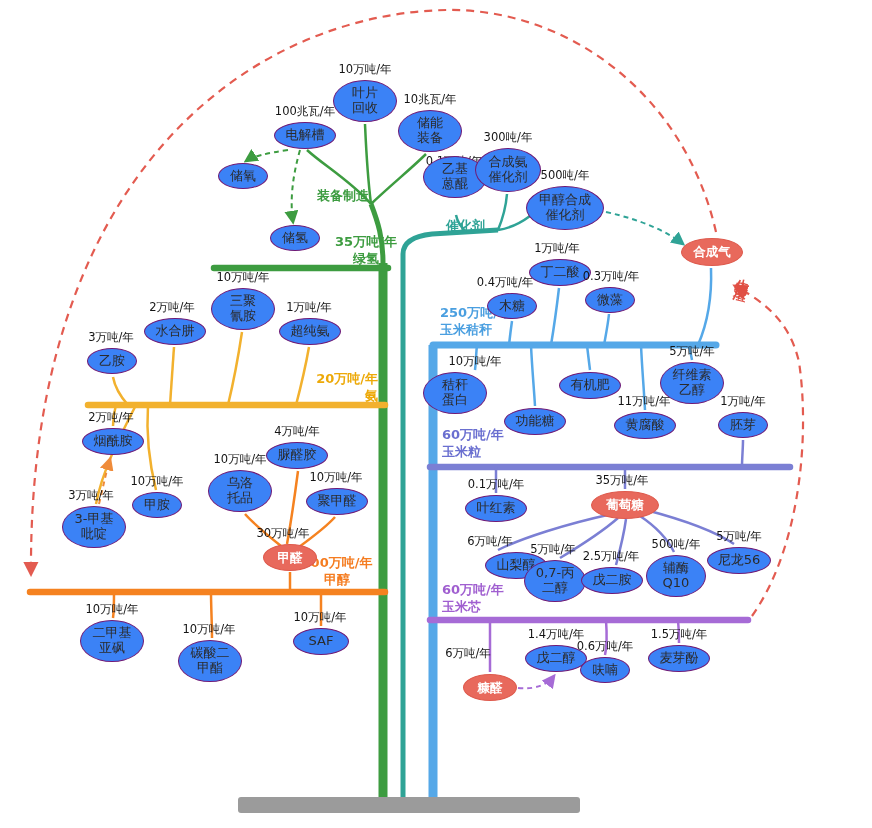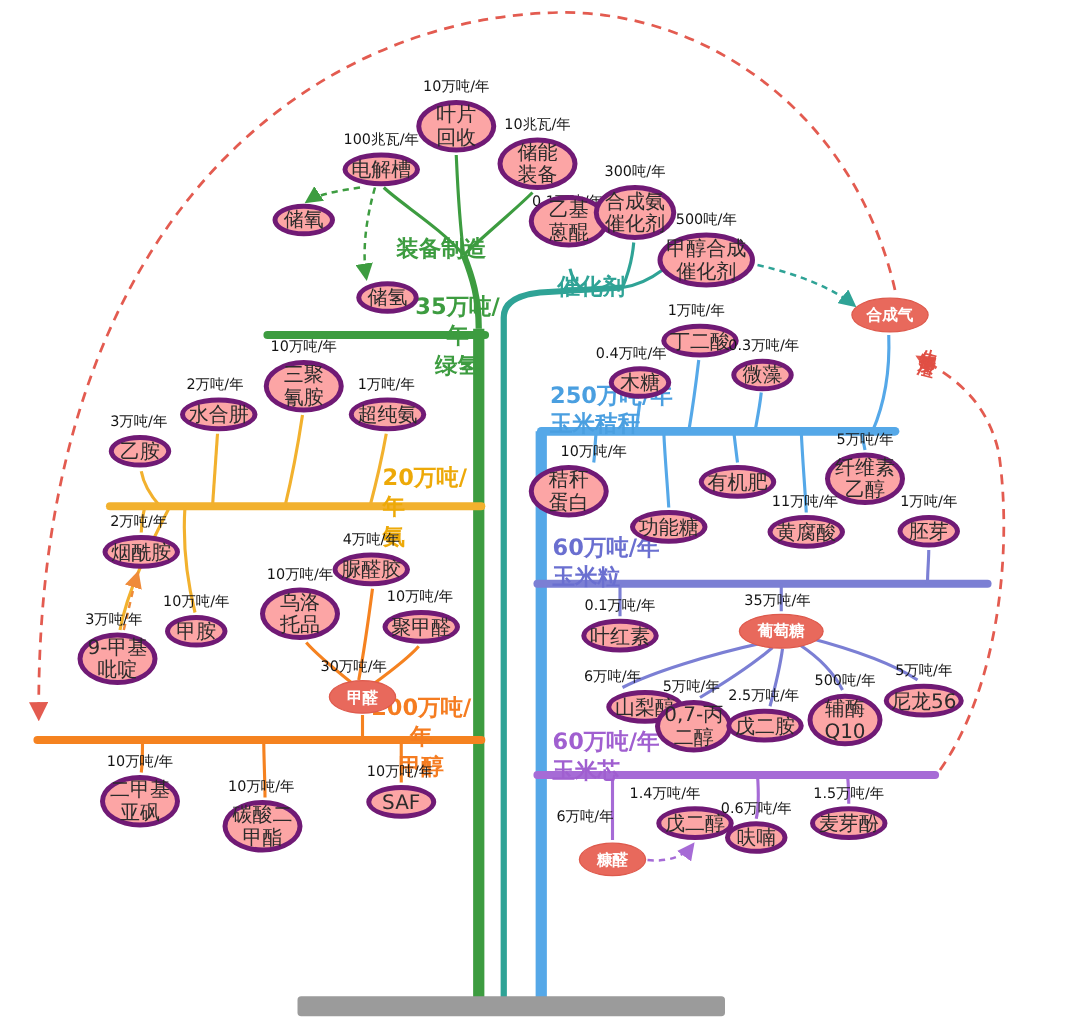--- a/index.html
+++ b/index.html
@@ -1,25 +1,25 @@
 <!DOCTYPE html>
 <html><head>
 <meta charset="utf-8">
 <style>
   html,body{margin:0;padding:0;background:#fff;}
   #stage{position:relative;width:872px;height:828px;background:#fff;overflow:hidden;
          font-family:"DejaVu Sans","Liberation Sans",sans-serif;}
   #wires{position:absolute;left:0;top:0;}
-  .node{position:absolute;background:#fca5a5;border:4px solid #701a75;border-radius:50%;
+  .node{position:absolute;background:#3b82f6;border:1px solid #701a75;border-radius:50%;
         display:flex;align-items:center;justify-content:center;text-align:center;
-        font-size:16px;color:#2b2b2b;line-height:1.12;white-space:pre-line;box-sizing:border-box;}
+        font-size:13px;color:#2b2b2b;line-height:1.12;white-space:pre-line;box-sizing:border-box;}
   .hub{background:#e8695c;border:1px solid #de5a4d;color:#fff;font-weight:bold;font-size:12.5px;}
   .cap{position:absolute;transform:translateX(-50%);font-size:11.5px;color:#141414;
        white-space:nowrap;font-weight:500;}
-  .blabel{position:absolute;font-weight:bold;font-size:18px;white-space:pre-line;line-height:1.3;}
+  .blabel{position:absolute;font-weight:bold;font-size:13px;white-space:pre-line;line-height:1.3;}
   .vlabel{writing-mode:vertical-rl;transform:rotate(14deg);letter-spacing:3px;font-size:13.5px;}
 </style>
 </head>
 <body>
 
 <div id="stage">
 
 <svg id="wires" width="872" height="828" viewBox="0 0 872 828">
   <defs>
     <marker id="ar-red" viewBox="0 0 10 10" refX="8" refY="5" markerWidth="7" markerHeight="7" orient="auto-start-reverse">
@@ -120,21 +120,21 @@
     <path d="M 321 592 C 321 604 321 616 321 626" stroke-width="2.5"></path>
   </g>
 
   <rect x="238" y="797" width="342" height="16" rx="3" fill="#9b9b9b"></rect>
 </svg>
 
 <div class="blabel" style="left:317px;top:188px;color:#3d9c40">装备制造</div>
 <div class="blabel" style="left:446px;top:218px;color:#2fa396">催化剂</div>
 <div class="blabel" style="left:330px;top:234px;width:72px;text-align:center;color:#3d9c40">35万吨/年
 绿氢</div>
-<div class="blabel" style="left:306px;top:371px;width:72px;text-align:left;color:#eda908">20万吨/年
+<div class="blabel" style="left:306px;top:371px;width:72px;text-align:right;color:#eda908">20万吨/年
 氨</div>
 <div class="blabel" style="left:294px;top:555px;width:86px;text-align:center;color:#f57c20">200万吨/年
 甲醇</div>
 <div class="blabel" style="left:440px;top:305px;color:#4a9fe0">250万吨/年
 玉米秸秆</div>
 <div class="blabel" style="left:442px;top:427px;color:#6a6fd0">60万吨/年
 玉米粒</div>
 <div class="blabel" style="left:442px;top:582px;color:#a05fd0">60万吨/年
 玉米芯</div>
 <div class="blabel vlabel" style="left:736px;top:268px;color:#e04f44">生物质渣</div>
@@ -152,21 +152,21 @@
 回收</span></div>
 
 <div class="cap" style="left:305px;top:104px">100兆瓦/年</div>
 <div class="node" style="left:274px;top:122px;width:62px;height:27px"><span>电解槽</span></div>
 
 <div class="cap" style="left:430px;top:92px">10兆瓦/年</div>
 <div class="node" style="left:398px;top:110px;width:64px;height:42px"><span>储能
 装备</span></div>
 
 <div class="node" style="left:218px;top:163px;width:50px;height:26px"><span>储氧</span></div>
-<div class="node" style="left:285px;top:225px;width:50px;height:26px"><span>储氢</span></div>
+<div class="node" style="left:270px;top:225px;width:50px;height:26px"><span>储氢</span></div>
 
 <div class="cap" style="left:454px;top:154px">0.1万吨/年</div>
 <div class="node" style="left:423px;top:156px;width:64px;height:42px"><span>乙基
 蒽醌</span></div>
 
 <div class="cap" style="left:508px;top:130px">300吨/年</div>
 <div class="node" style="left:475px;top:148px;width:66px;height:44px"><span>合成氨
 催化剂</span></div>
 
 <div class="cap" style="left:565px;top:168px">500吨/年</div>
@@ -222,21 +222,21 @@
 <div class="node" style="left:208px;top:470px;width:64px;height:42px"><span>乌洛
 托品</span></div>
 
 <div class="cap" style="left:336px;top:470px">10万吨/年</div>
 <div class="node" style="left:306px;top:488px;width:62px;height:27px"><span>聚甲醛</span></div>
 
 <div class="cap" style="left:157px;top:474px">10万吨/年</div>
 <div class="node" style="left:132px;top:492px;width:50px;height:26px"><span>甲胺</span></div>
 
 <div class="cap" style="left:91px;top:488px">3万吨/年</div>
-<div class="node" style="left:62px;top:506px;width:64px;height:42px"><span>9-甲基
+<div class="node" style="left:62px;top:506px;width:64px;height:42px"><span>3-甲基
 吡啶</span></div>
 
 <div class="cap" style="left:496px;top:477px">0.1万吨/年</div>
 <div class="node" style="left:465px;top:495px;width:62px;height:27px"><span>叶红素</span></div>
 
 <div class="cap" style="left:490px;top:534px">6万吨/年</div>
 <div class="node" style="left:485px;top:552px;width:62px;height:27px"><span>山梨醇</span></div>
 
 <div class="cap" style="left:553px;top:542px">5万吨/年</div>
 <div class="node" style="left:524px;top:560px;width:62px;height:42px"><span>0,7-丙
@@ -256,21 +256,21 @@
 <div class="node" style="left:80px;top:620px;width:64px;height:42px"><span>二甲基
 亚砜</span></div>
 
 <div class="cap" style="left:209px;top:622px">10万吨/年</div>
 <div class="node" style="left:178px;top:640px;width:64px;height:42px"><span>碳酸二
 甲酯</span></div>
 
 <div class="cap" style="left:320px;top:610px">10万吨/年</div>
 <div class="node" style="left:293px;top:628px;width:56px;height:27px"><span>SAF</span></div>
 
-<div class="cap" style="left:532px;top:627px">1.4万吨/年</div>
+<div class="cap" style="left:556px;top:627px">1.4万吨/年</div>
 <div class="node" style="left:525px;top:645px;width:62px;height:27px"><span>戊二醇</span></div>
 
 <div class="cap" style="left:605px;top:639px">0.6万吨/年</div>
 <div class="node" style="left:580px;top:657px;width:50px;height:26px"><span>呋喃</span></div>
 
 <div class="cap" style="left:679px;top:627px">1.5万吨/年</div>
 <div class="node" style="left:648px;top:645px;width:62px;height:27px"><span>麦芽酚</span></div>
 
 </div>
 

